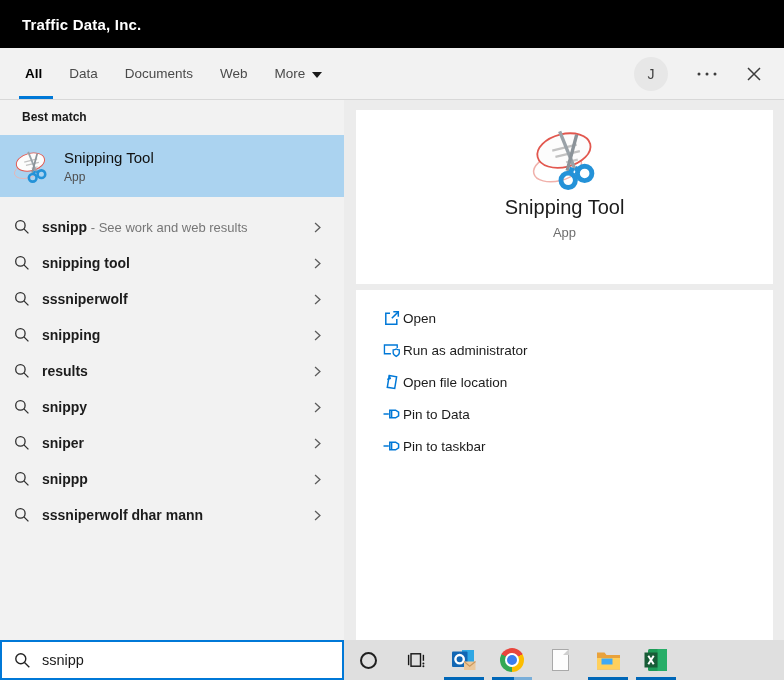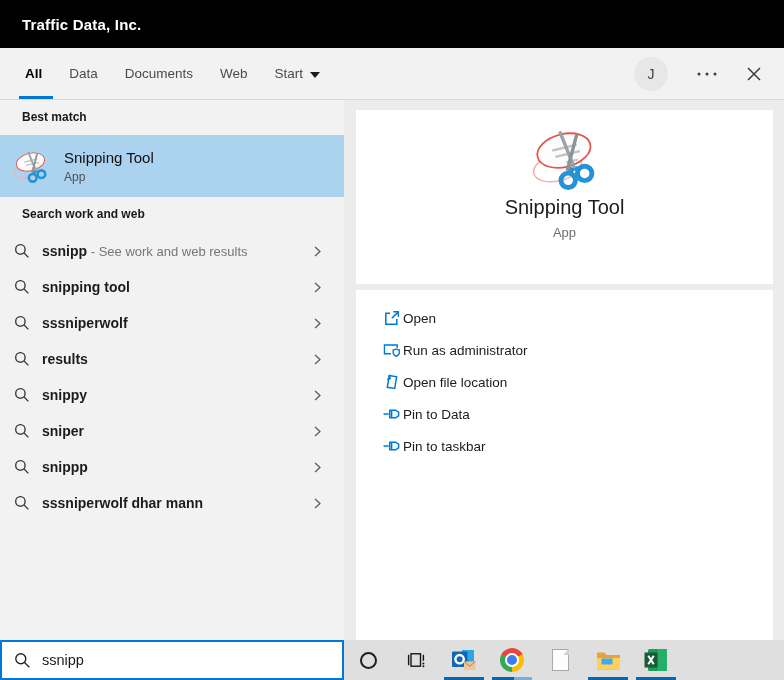--- a/index.html
+++ b/index.html
@@ -141,21 +141,21 @@
       <div class="tab">
           <span>Data</span>
         </div>
       <div class="tab">
           <span>Documents</span>
         </div>
       <div class="tab">
           <span>Web</span>
         </div>
       <div class="tab tab-more">
-        <span>Start</span>
+        <span>More</span>
         <span class="caret"></span>
       </div>
     </div>
     <div class="tabbar-right">
       <div class="avatar">
           <span>J</span>
         </div>
       <svg width="22" height="6" viewBox="0 0 22 6">
         <circle cx="3" cy="3" r="1.5" fill="#3c3c3c"></circle>
           <circle cx="11" cy="3" r="1.5" fill="#3c3c3c"></circle>
@@ -173,21 +173,20 @@
     <div class="best-row">
       <svg class="bm-icon">
           <use href="#i-snip"></use>
         </svg>
       <div class="bm-text">
         <span class="bm-title">Snipping Tool</span>
         <span class="bm-sub">App</span>
       </div>
     </div>
 
-    <div class="section-label">Search work and web</div>
 
     <div class="sug-list">
       <div class="sug-row">
         <svg class="ic-search">
             <use href="#i-search"></use>
           </svg>
         <div class="sug-text"><span>ssnipp</span><span class="sfx"> - See work and web results</span></div>
         <svg class="ic-chev">
             <use href="#i-chev"></use>
           </svg>
@@ -199,20 +198,29 @@
         <div class="sug-text"><span>snipping tool</span></div>
         <svg class="ic-chev">
             <use href="#i-chev"></use>
           </svg>
       </div>
       <div class="sug-row">
         <svg class="ic-search">
             <use href="#i-search"></use>
           </svg>
         <div class="sug-text"><span>sssniperwolf</span></div>
+        <svg class="ic-chev">
+            <use href="#i-chev"></use>
+          </svg>
+      </div>
+      <div class="sug-row">
+        <svg class="ic-search">
+            <use href="#i-search"></use>
+          </svg>
+        <div class="sug-text"><span>snipping</span></div>
         <svg class="ic-chev">
             <use href="#i-chev"></use>
           </svg>
       </div>
       <div class="sug-row">
         <svg class="ic-search">
             <use href="#i-search"></use>
           </svg>
         <div class="sug-text"><span>results</span></div>
         <svg class="ic-chev">

